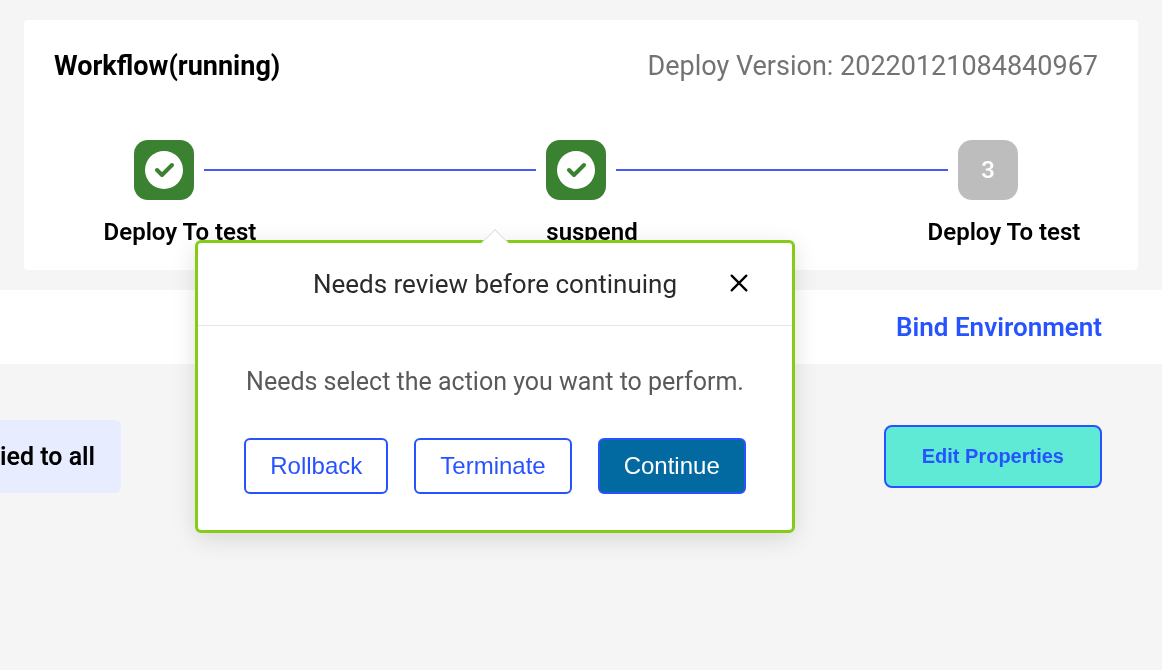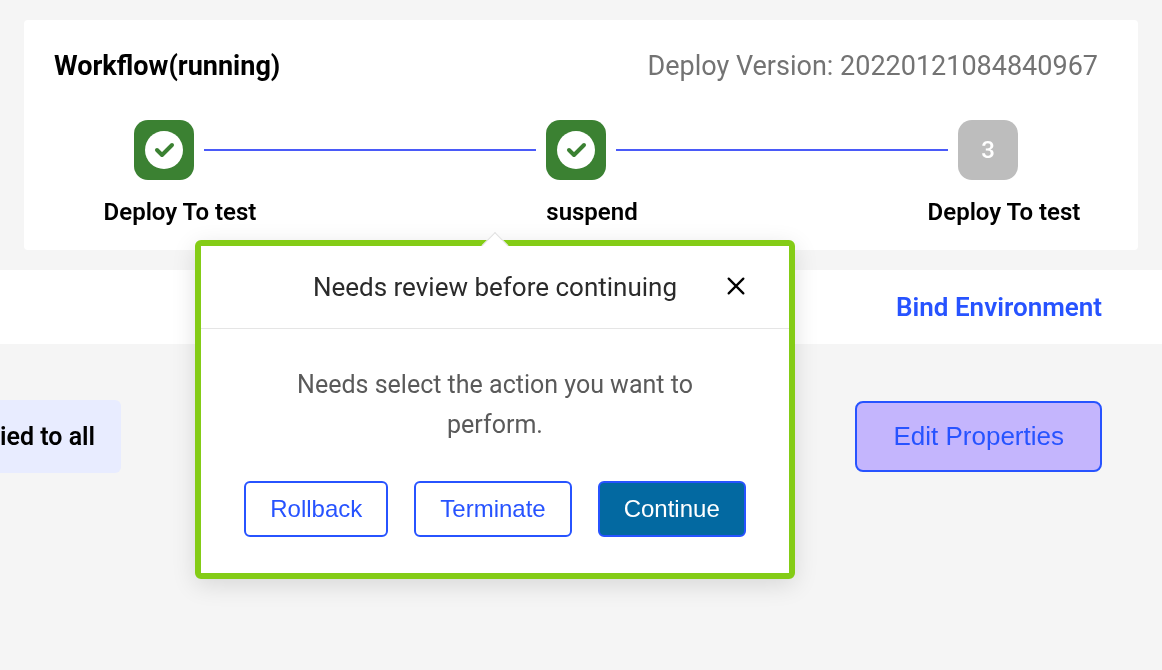--- a/index.html
+++ b/index.html
@@ -18,21 +18,21 @@
     .workflow-card {
       background: #fff;
       margin: 20px 24px 0 24px;
       padding: 30px 40px 70px 30px;
       border-radius: 4px;
     }
     .card-header {
       display: flex;
       justify-content: space-between;
       align-items: center;
-      margin-bottom: 38px;
+      margin-bottom: 58px;
     }
     .workflow-title {
       font-size: 27px;
       font-weight: 700;
       color: #000;
     }
     .deploy-version {
       font-size: 27px;
       color: #737373;
       font-weight: 400;
@@ -124,35 +124,35 @@
       padding: 22px 26px 22px 0;
       border-radius: 0 6px 6px 0;
     }
     .edit-props-wrap {
       margin-left: auto;
       margin-right: 60px;
     }
     .edit-props-btn {
       border: 2px solid #2753ff;
       color: #2753ff;
-      background: #c4b5fd;
-      font-size: 26px;
-      font-weight: 400;
+      background: #5eead4;
+      font-size: 20px;
+      font-weight: 700;
       padding: 18px 36px;
       border-radius: 8px;
       cursor: pointer;
     }
 
     .popover {
       position: absolute;
       top: 240px;
       left: 195px;
       width: 600px;
       background: #fff;
-      border: 6px solid #84cc16;
+      border: 3px solid #84cc16;
       border-radius: 6px;
       box-shadow: 0 6px 24px rgba(0,0,0,0.12);
       z-index: 100;
     }
     .popover::before {
       content: "";
       position: absolute;
       top: -10px;
       left: 50%;
       transform: translateX(-50%) rotate(45deg);

